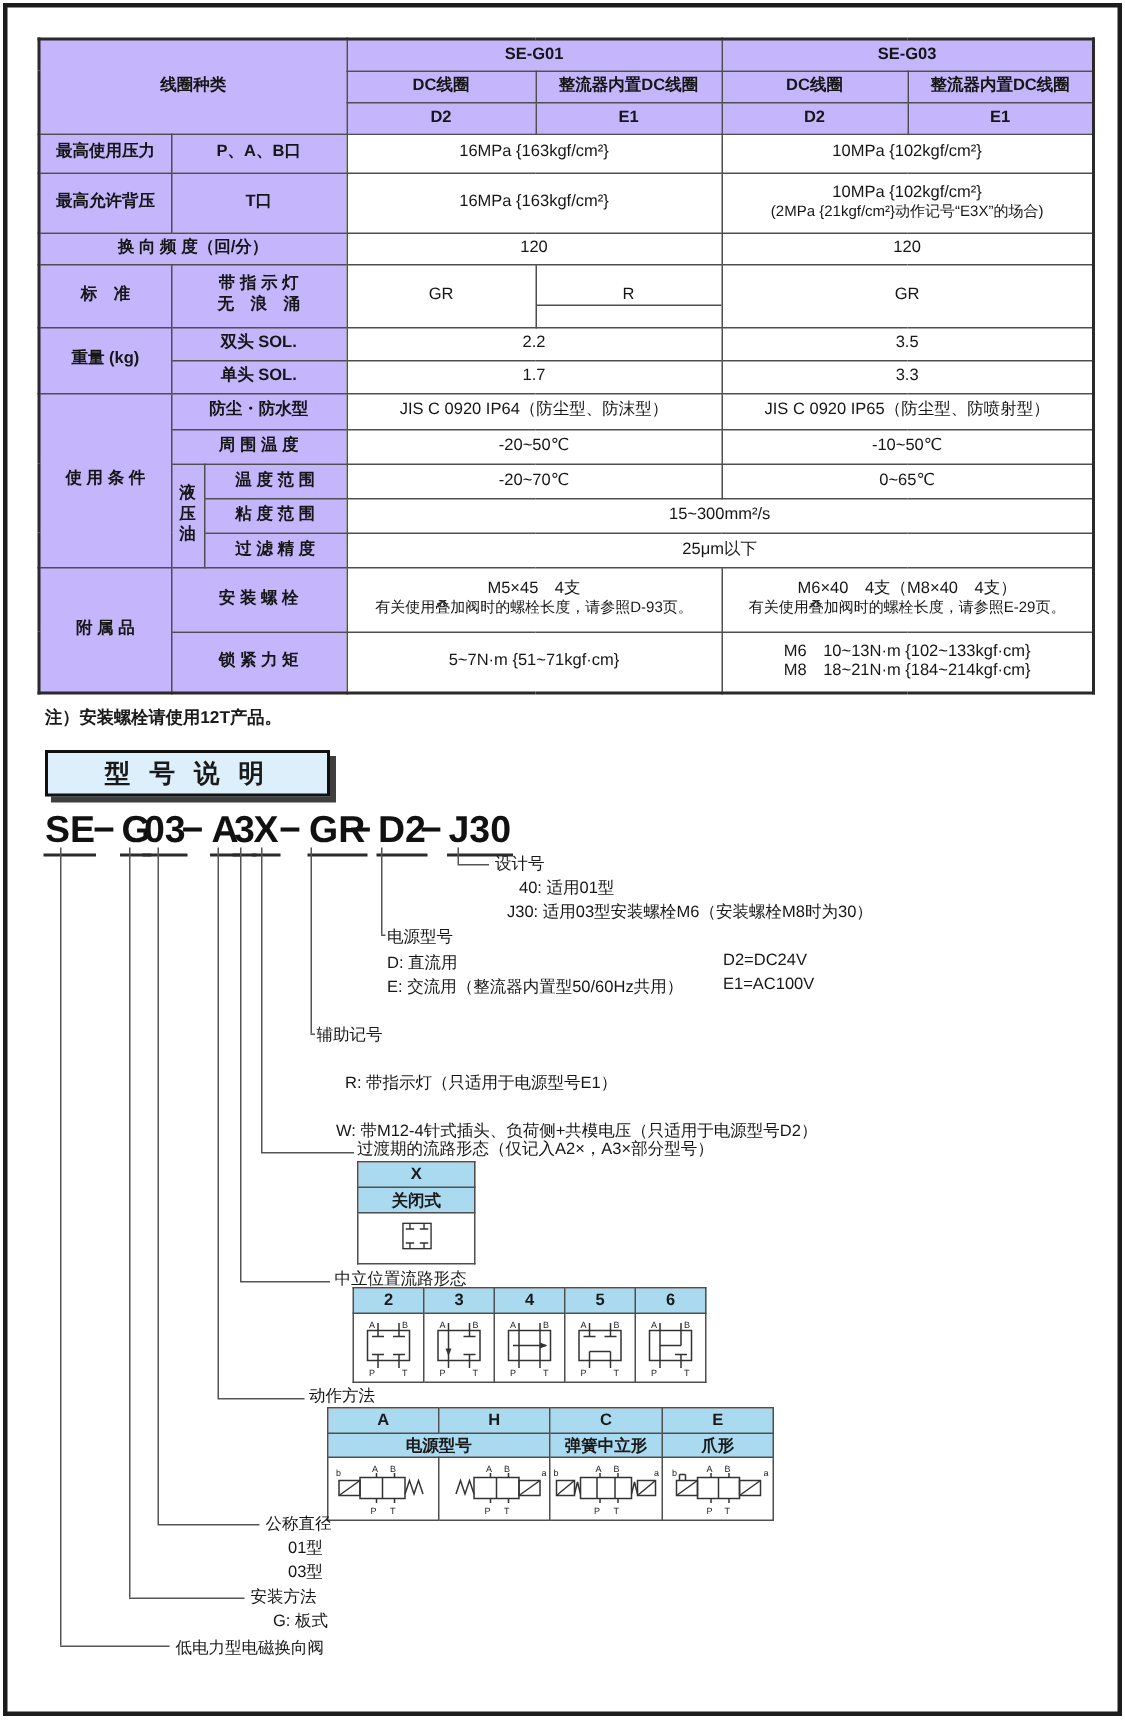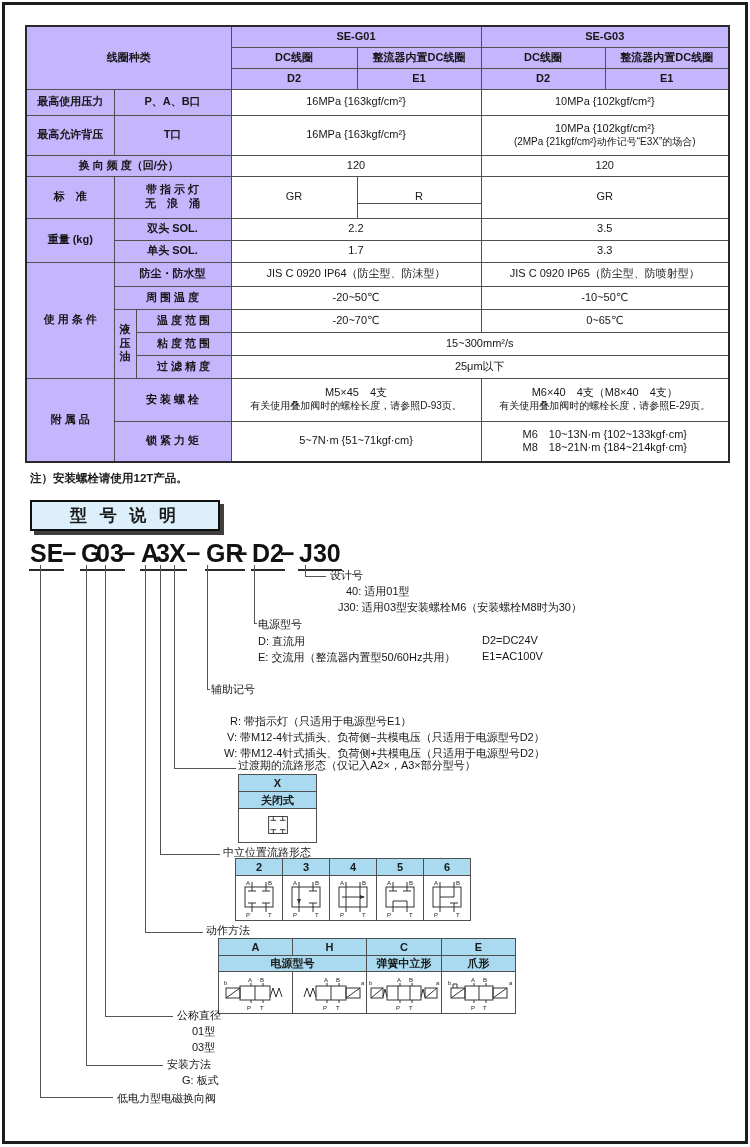--- a/index.html
+++ b/index.html
@@ -222,21 +222,20 @@
   <div class="lbl" style="left:333px;top:595px">J30: 适用03型安装螺栓M6（安装螺栓M8时为30）</div>
 
   <div class="lbl" style="left:253px;top:612px">电源型号</div>
   <div class="lbl" style="left:253px;top:629px">D: 直流用</div>
   <div class="lbl" style="left:253px;top:645px">E: 交流用（整流器内置型50/60Hz共用）</div>
   <div class="lbl" style="left:477px;top:629px">D2=DC24V</div>
   <div class="lbl" style="left:477px;top:645px">E1=AC100V</div>
 
   <div class="lbl" style="left:206px;top:677px">辅助记号</div>
   <div class="lbl" style="left:225px;top:709px">R: 带指示灯（只适用于电源型号E1）</div>
-  <div class="lbl" style="left:222px;top:725px">V: 带M12-4针式插头、负荷侧−共模电压（只适用于电源型号D2）</div>
   <div class="lbl" style="left:219px;top:741px">W: 带M12-4针式插头、负荷侧+共模电压（只适用于电源型号D2）</div>
 
   <div class="lbl" style="left:233px;top:753px">过渡期的流路形态（仅记入A2×，A3×部分型号）</div>
   <table class="mini" style="left:233px;top:769px">
     <tbody>
         <tr>
           <td class="bluec" style="width:78px;height:17px">X</td>
         </tr>
     <tr>
           <td class="bluec" style="height:17px">关闭式</td>

